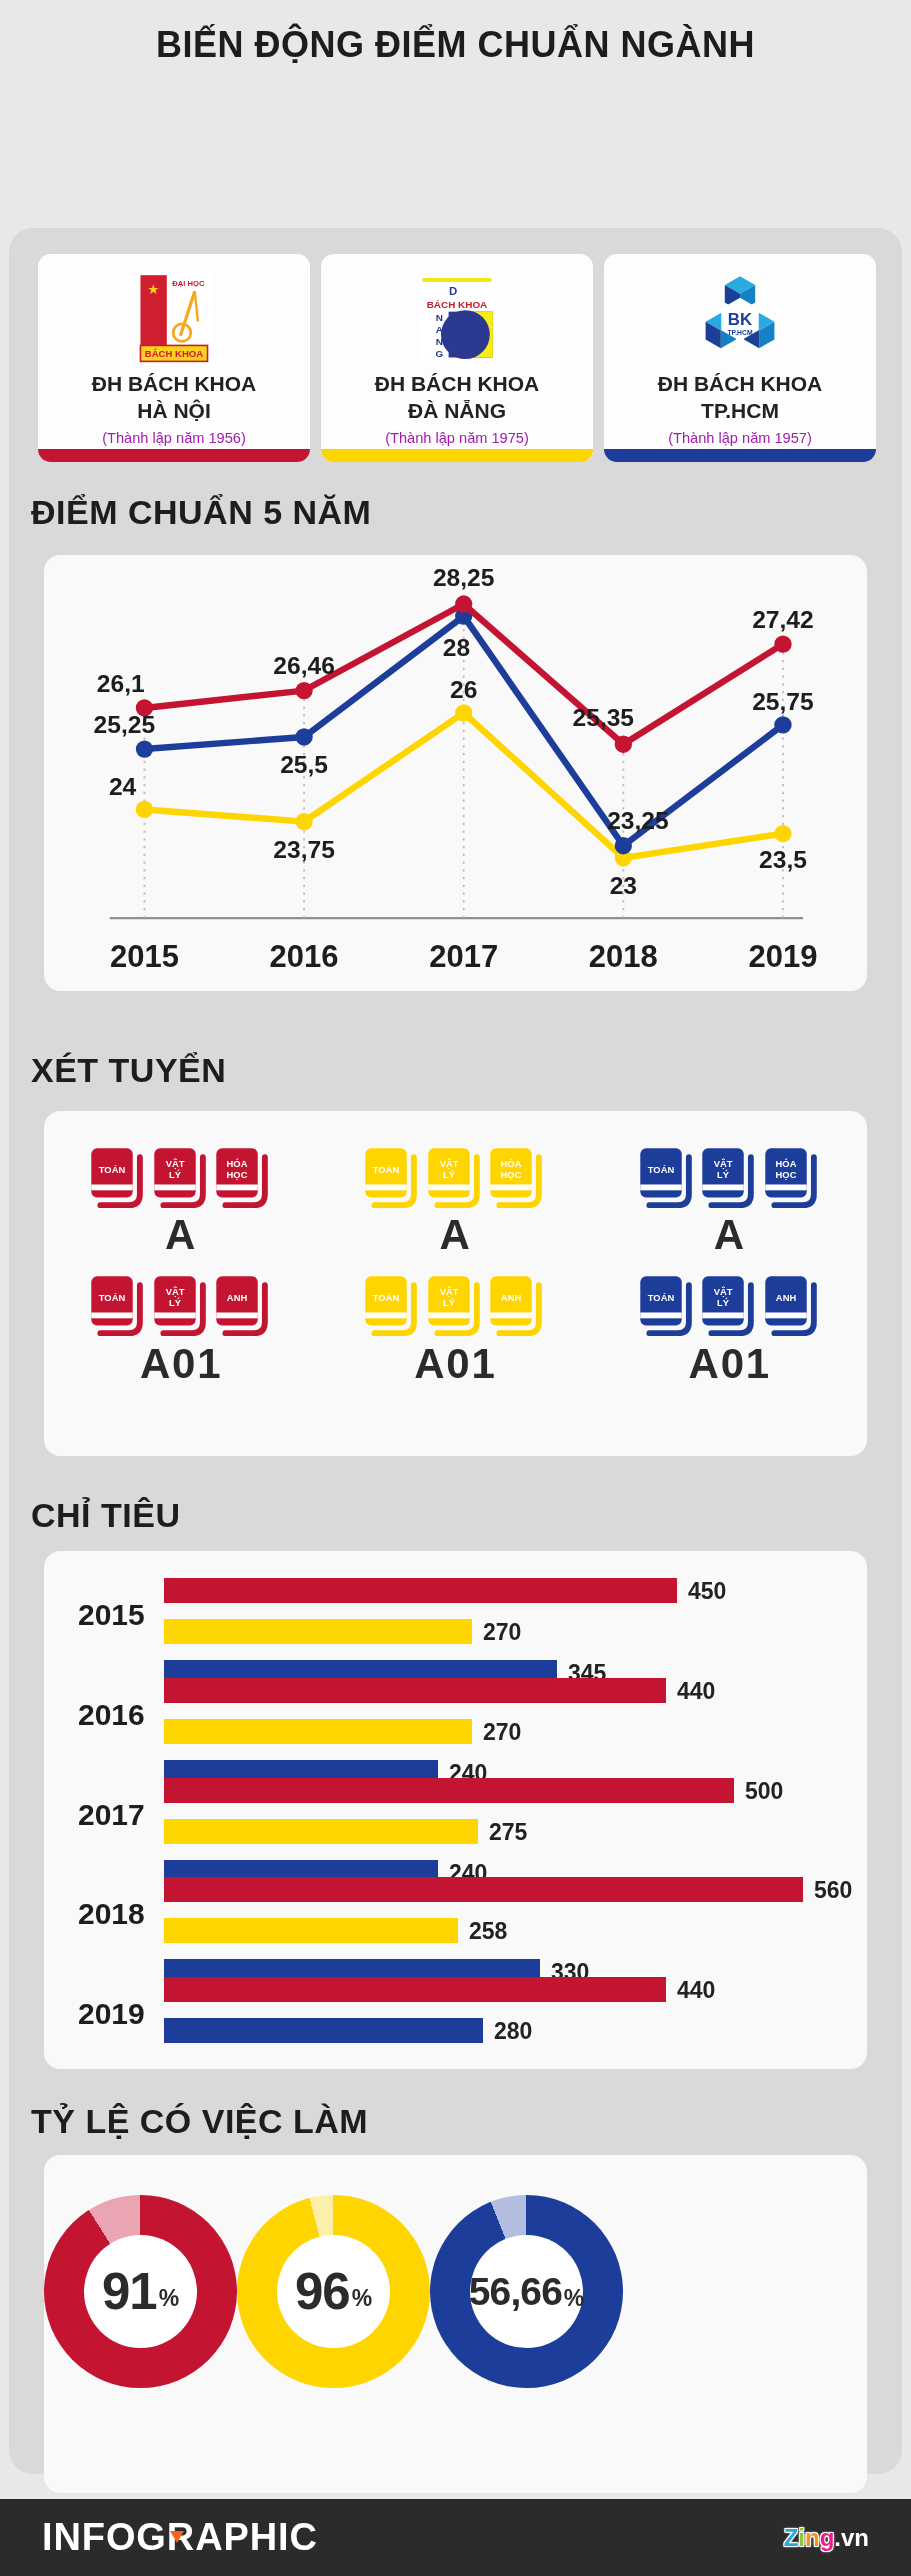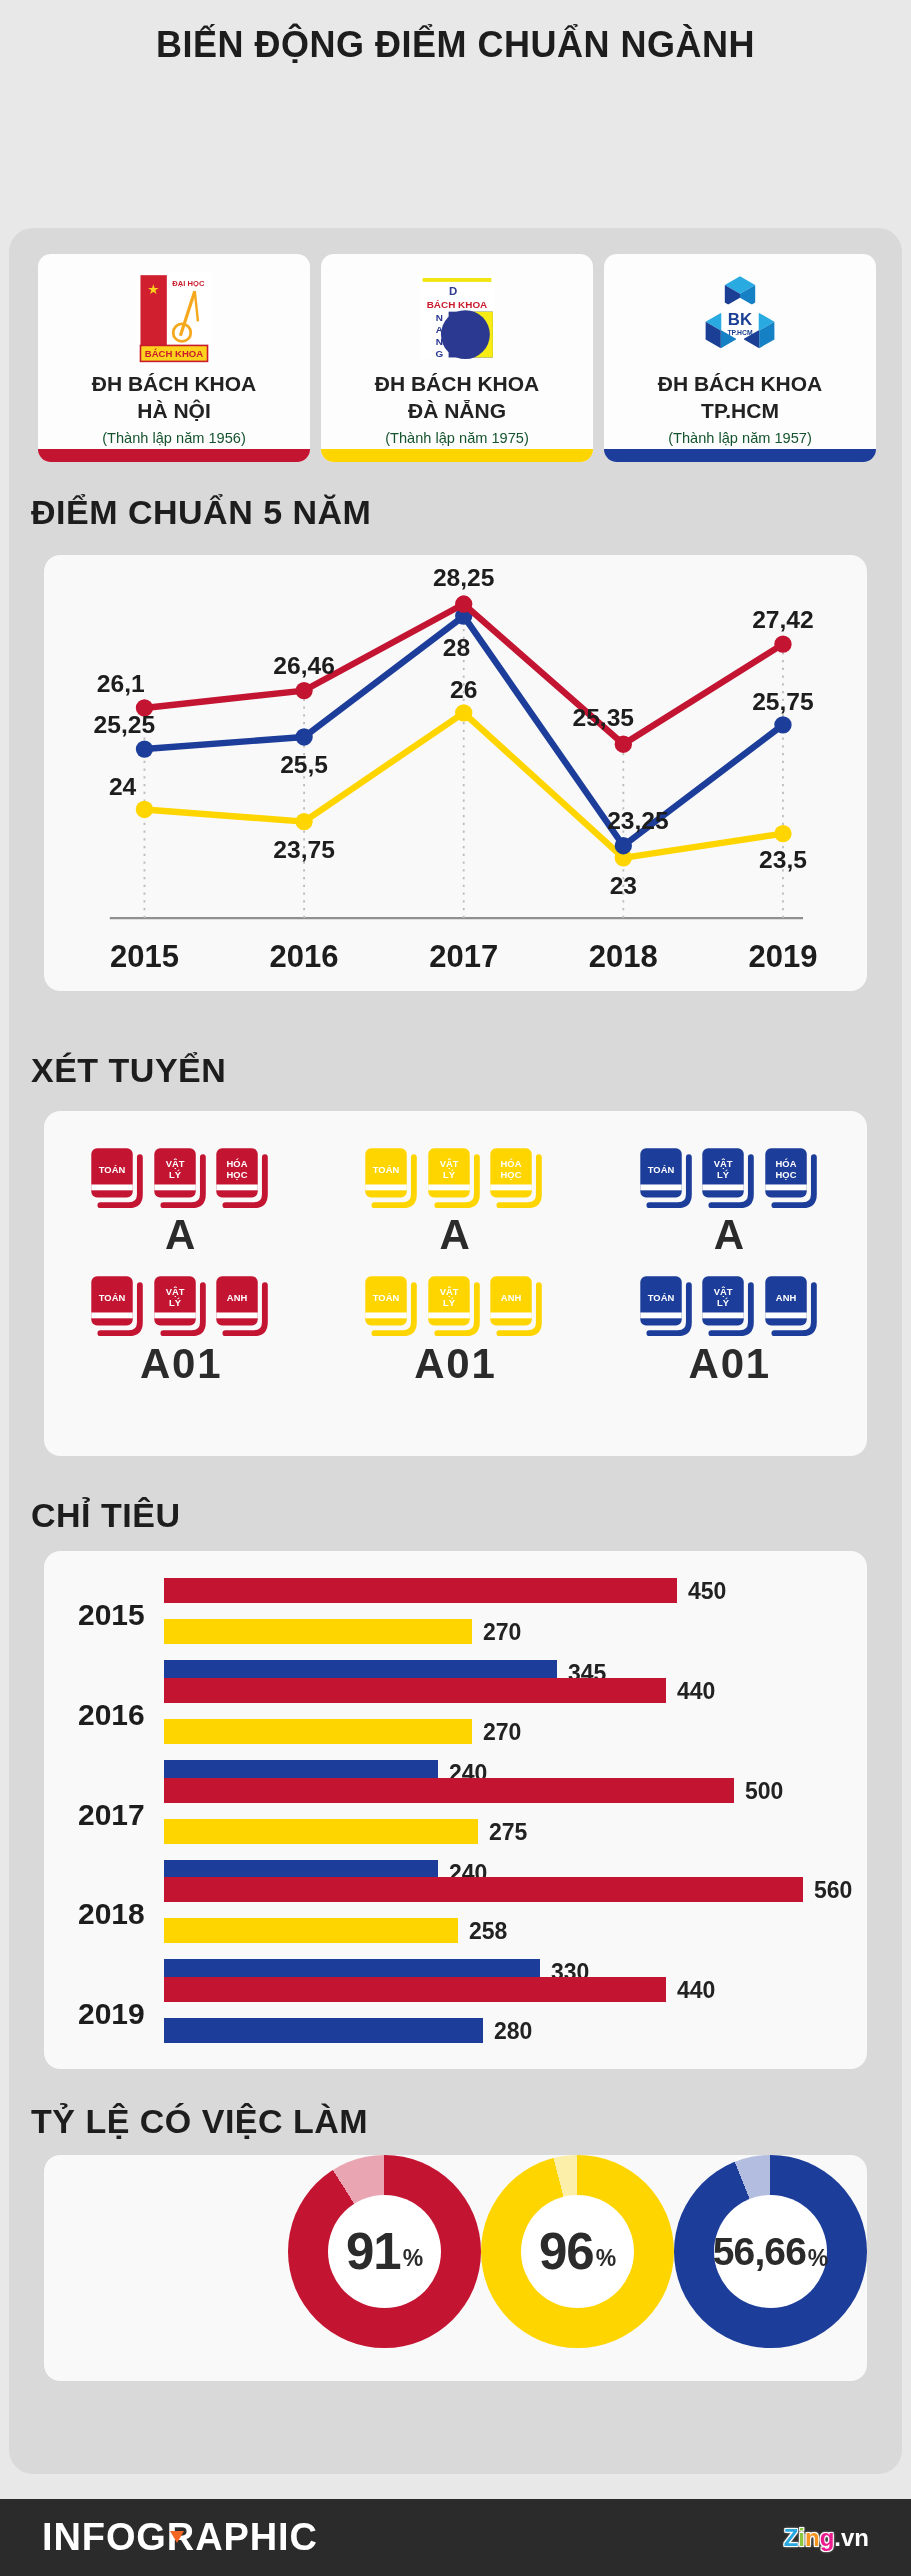--- a/index.html
+++ b/index.html
@@ -10,29 +10,29 @@
   
   .title1{position:absolute;top:24px;left:0;width:100%;text-align:center;
         font-size:36px;font-weight:800;letter-spacing:0.5px;}
   .title2{position:absolute;top:69px;left:0;width:100%;text-align:center;
         font-size:62px;font-weight:800;letter-spacing:0.5px;}
   
   .uni-card{position:absolute;top:254px;width:272px;height:208px;background:#fdfdfd;
         border-radius:12.8px;text-align:center;}
   .uni-card .logo{height:108px;display:flex;align-items:center;justify-content:center;padding-top:9px;}
   .uni-name{font-size:21px;line-height:26.5px;font-weight:700;color:#222;}
-  .founded{font-size:14.6px;color:#14532d;margin-top:6px;}
+  .founded{font-size:14.6px;color:#a21caf;margin-top:6px;}
   .accent-bar{position:absolute;bottom:0;left:0;width:100%;height:12.8px;border-radius:0 0 12.8px 12.8px;}
   
   .sec-title{position:absolute;left:31px;font-size:34px;font-weight:800;letter-spacing:0.5px;}
   .panel{position:absolute;left:44px;width:823px;background:#f9f9f9;border-radius:16.4px;}
   #score-panel{top:555px;height:436px;}
   #admission-panel{top:1111px;height:345px;display:flex;padding-top:31px;box-sizing:border-box;}
   #quota-panel{top:1551px;height:518px;}
-  #employment-panel{top:2155px;height:226px;display:flex;justify-content:flex-end;align-items:flex-start;box-sizing:border-box;}
+  #employment-panel{top:2155px;height:338px;display:flex;justify-content:flex-start;align-items:flex-start;padding-top:40px;box-sizing:border-box;}
   
   .uni-combos{width:33.33%;text-align:center;}
   .books-row{display:flex;justify-content:center;gap:5.5px;margin-top:3.6px;}
   .combo-code{font-size:42px;font-weight:800;letter-spacing:1.8px;color:#2b2b2b;margin:1.8px 0 14.6px 0;}
   
   .bar-group{position:absolute;left:0;width:100%;}
   .bar-year{position:absolute;left:34px;top:0;height:100%;display:flex;align-items:center;
         font-size:30px;font-weight:800;}
   .bar-rows{margin-left:120px;}
   .bar-row{display:flex;height:41px;}

